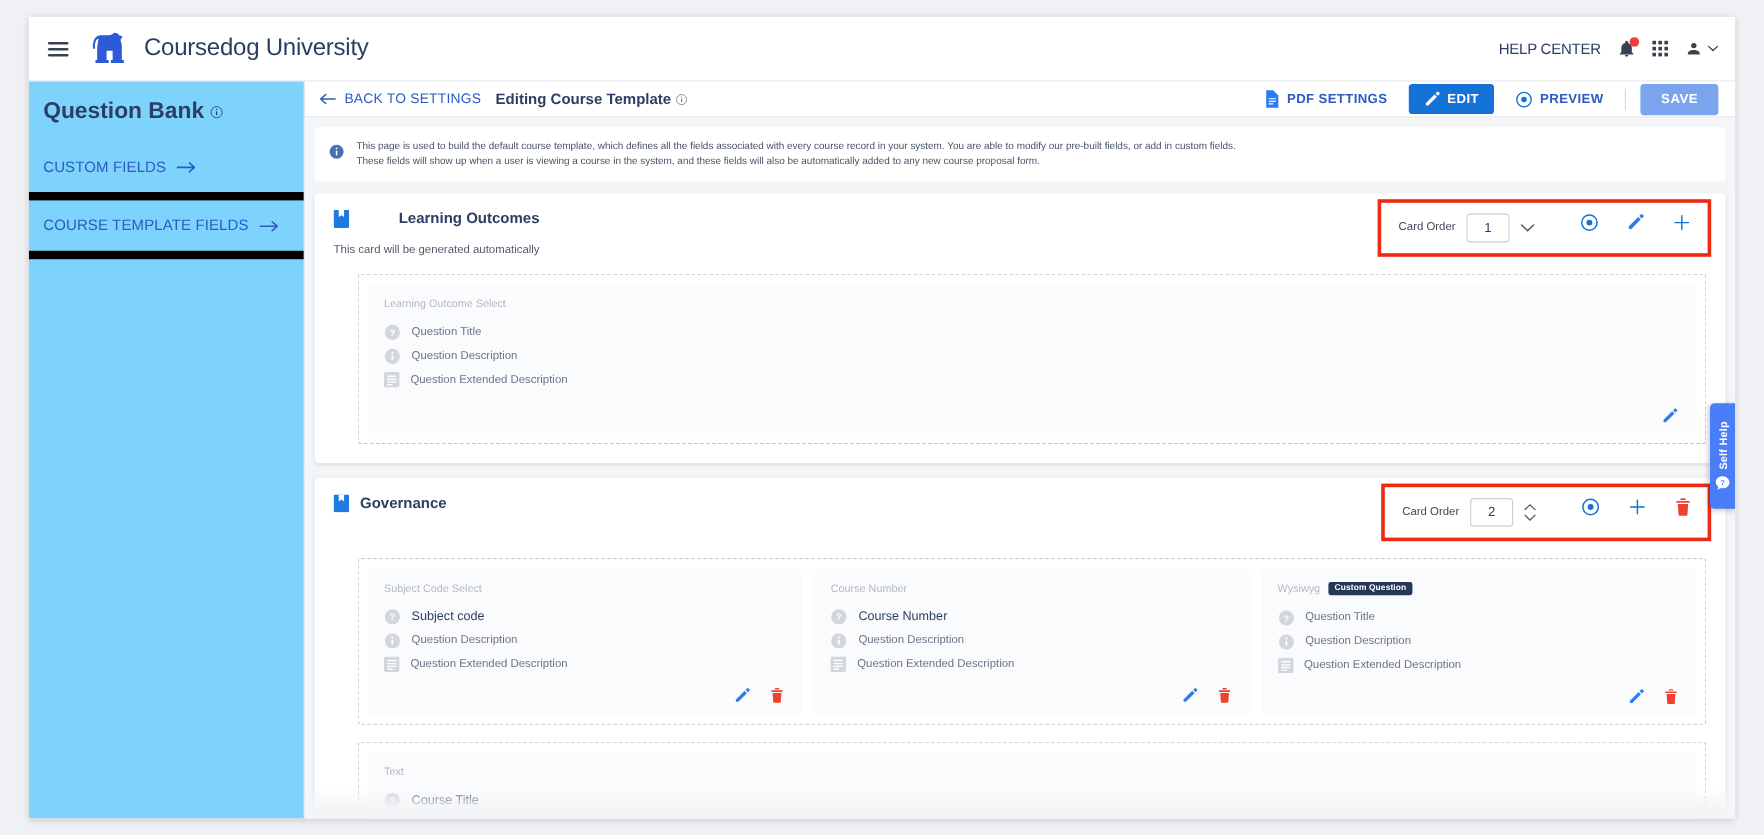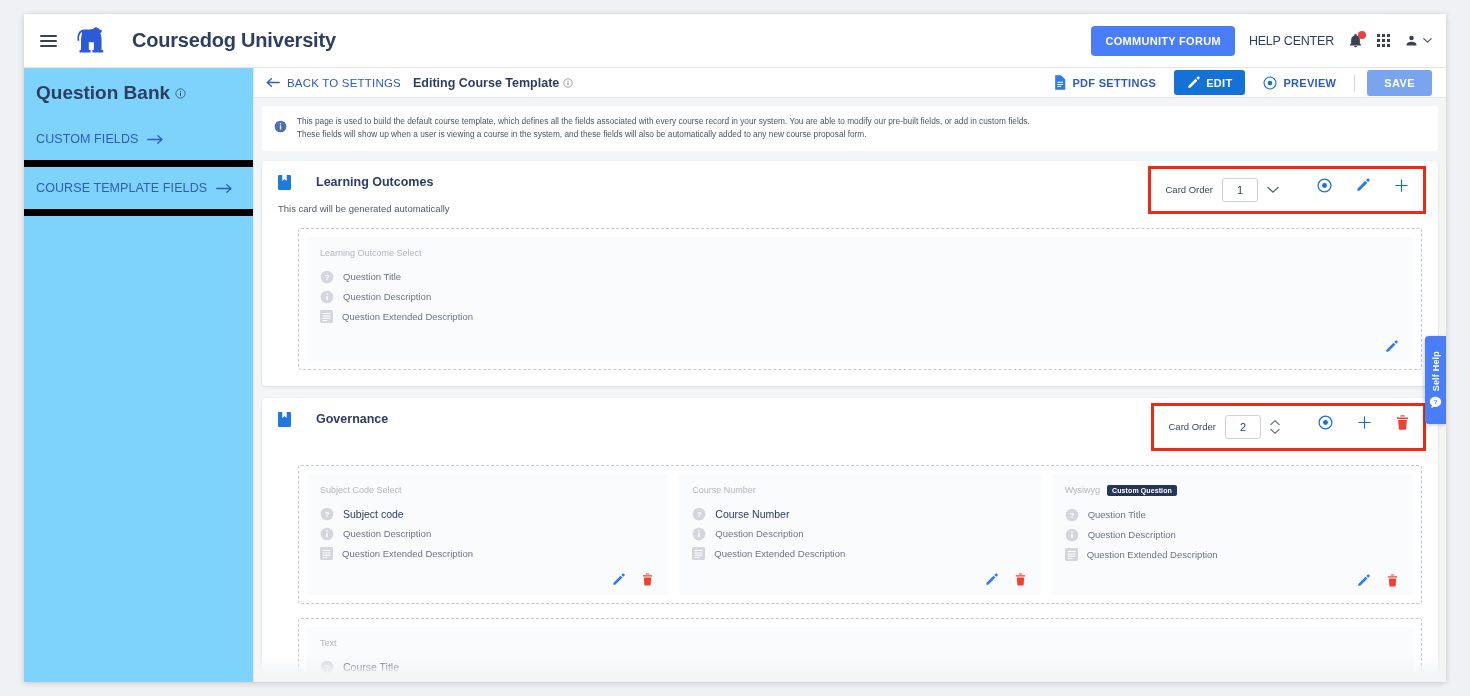--- a/index.html
+++ b/index.html
@@ -33,23 +33,22 @@
   }
   .hamburger {
     width: 28px; height: 28px;
     display: flex; flex-direction: column; justify-content: center;
     align-items: center; gap: 3px;
     cursor: pointer; margin-right: 10px;
   }
   .hamburger i { display:block; width: 17px; height: 2px; background: #3a4252; border-radius: 1px; }
   .brand-logo { width: 36px; height: 32px; margin-right: 12px; display:block; }
   .brand-name {
-    font-size: 20px; font-weight: bold; color: #2c3e63;
+    font-size: 20px; font-weight: normal; color: #2c3e63;
     letter-spacing: -.2px;
-    margin-left: 12px;
   }
   .topbar-right { margin-left: auto; display: flex; align-items: center; gap: 14px; }
   .btn-forum {
     background: #4a7df8; color: #fff;
     font-size: 11px; font-weight: bold; letter-spacing: .3px;
     padding: 9px 14px; border: none; border-radius: 4px; cursor: pointer;
   }
   .help-center { font-size: 12.5px; color: #2c3e63; font-weight: 500; cursor: pointer; letter-spacing:-.2px;}
   .icon-btn { position: relative; cursor: pointer; display:flex; align-items:center; }
   .badge-dot {
@@ -133,22 +132,22 @@
 
   .card {
     background:#fff; border-radius:4px;
     box-shadow: 0 1px 3px rgba(40,50,80,.13);
     padding: 14px 16px 16px 16px;
     margin-bottom: 12px;
     position: relative;
   }
   .card-head { display:flex; align-items:flex-start; }
   .card-title {
-    display:flex; align-items:center; gap:25px;
-    font-size:12.5px; font-weight:bold; color:#2c3e63;
+    display:flex; align-items:center; gap:9px;
+    font-size:12.5px; font-weight:bold; color:#2c3e63;justify-content:space-between;
   }
   .book-icon { width:13px; height:15px; flex-shrink:0; }
   .card-sub { font-size:9.5px; color:#51596b; margin-top:13px; }
 
   .order-box {
     margin-left:auto; display:flex; align-items:center; gap:20px;
     border:3px solid #ee2b12; padding: 9px 14px;
     margin-top:-9px; margin-right:-4px;
   }
   .order-label { font-size:9.5px; color:#3e4758; }
@@ -232,21 +231,20 @@
         <i></i>
           <i></i>
           <i></i>
       </div>
       <svg class="brand-logo" viewBox="0 0 40 34">
         <path fill="#2d5bd8" d="M30.5 4.2c-.9-1.3-2.6-2.4-4.1-2.4-1.1 0-1.5.7-2.4 1.3-1 .7-2.6 1-4.3 1h-6.1c-2.6 0-4.4 1.1-5.6 2.7C6.6 8.8 6 11.4 6 13.9c0 1 .1 2.1.4 3l1.8-.5c-.2-.8-.3-1.7-.3-2.5 0-2.2.6-4.3 1.6-5.6.5-.6 1-1 1.7-1.3l-1 6.8c-.1.5-.2 1.1-.2 1.7v11.6H8.4v2.6h12.2v-2.6h-1.9V18.5h5.6v8.6h-1.6v2.6h12v-2.6h-1.9V14.8c0-2.4-.5-4.6-1.3-6.4.6-.5 1.1-1.2 1.4-1.9.2-.5.3-1 .3-1.5l-2.7-.8z"></path>
       </svg>
       <div class="brand-name">Coursedog University</div>
 
       <div class="topbar-right">
-        <button class="btn-forum">COMMUNITY FORUM</button>
         <div class="help-center">HELP CENTER</div>
         <div class="icon-btn">
           <svg width="15" height="16" viewBox="0 0 24 24">
             <path fill="#3a4252" d="M12 22a2.3 2.3 0 0 0 2.3-2.2H9.7A2.3 2.3 0 0 0 12 22zm7-6v-5.5c0-3.4-1.8-6.2-5-6.9V2.8a2 2 0 1 0-4 0v.8c-3.2.7-5 3.5-5 6.9V16l-2 2v1h18v-1l-2-2z"></path>
           </svg>
           <span class="badge-dot"></span>
         </div>
         <div class="grid-icon">
           <span></span>
             <span></span>

